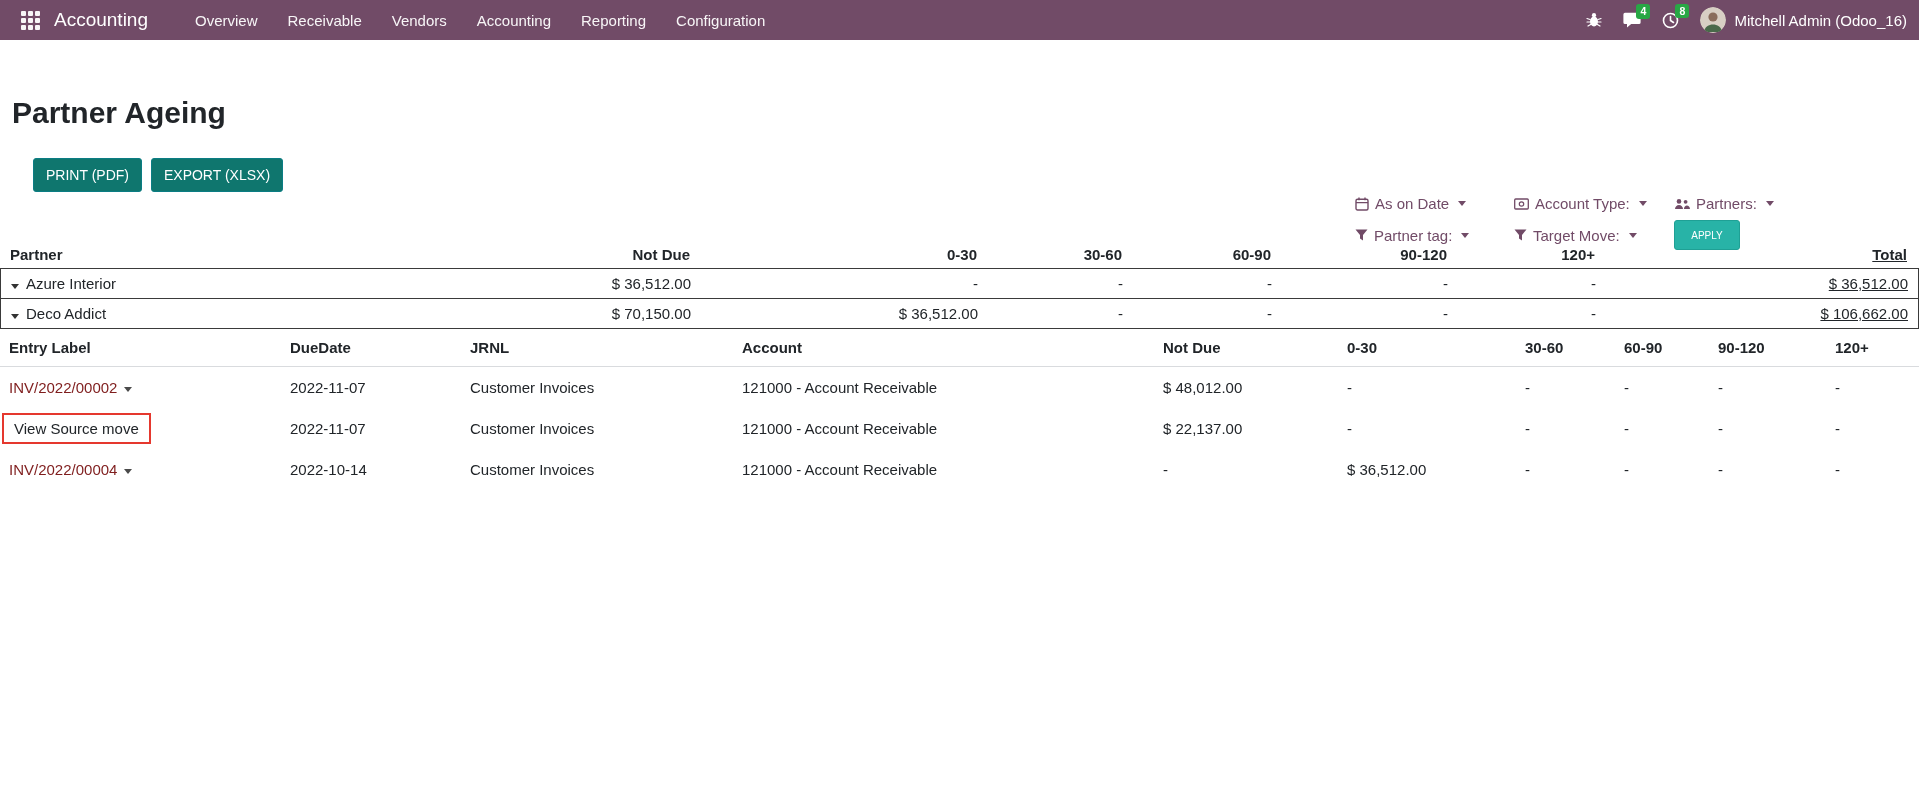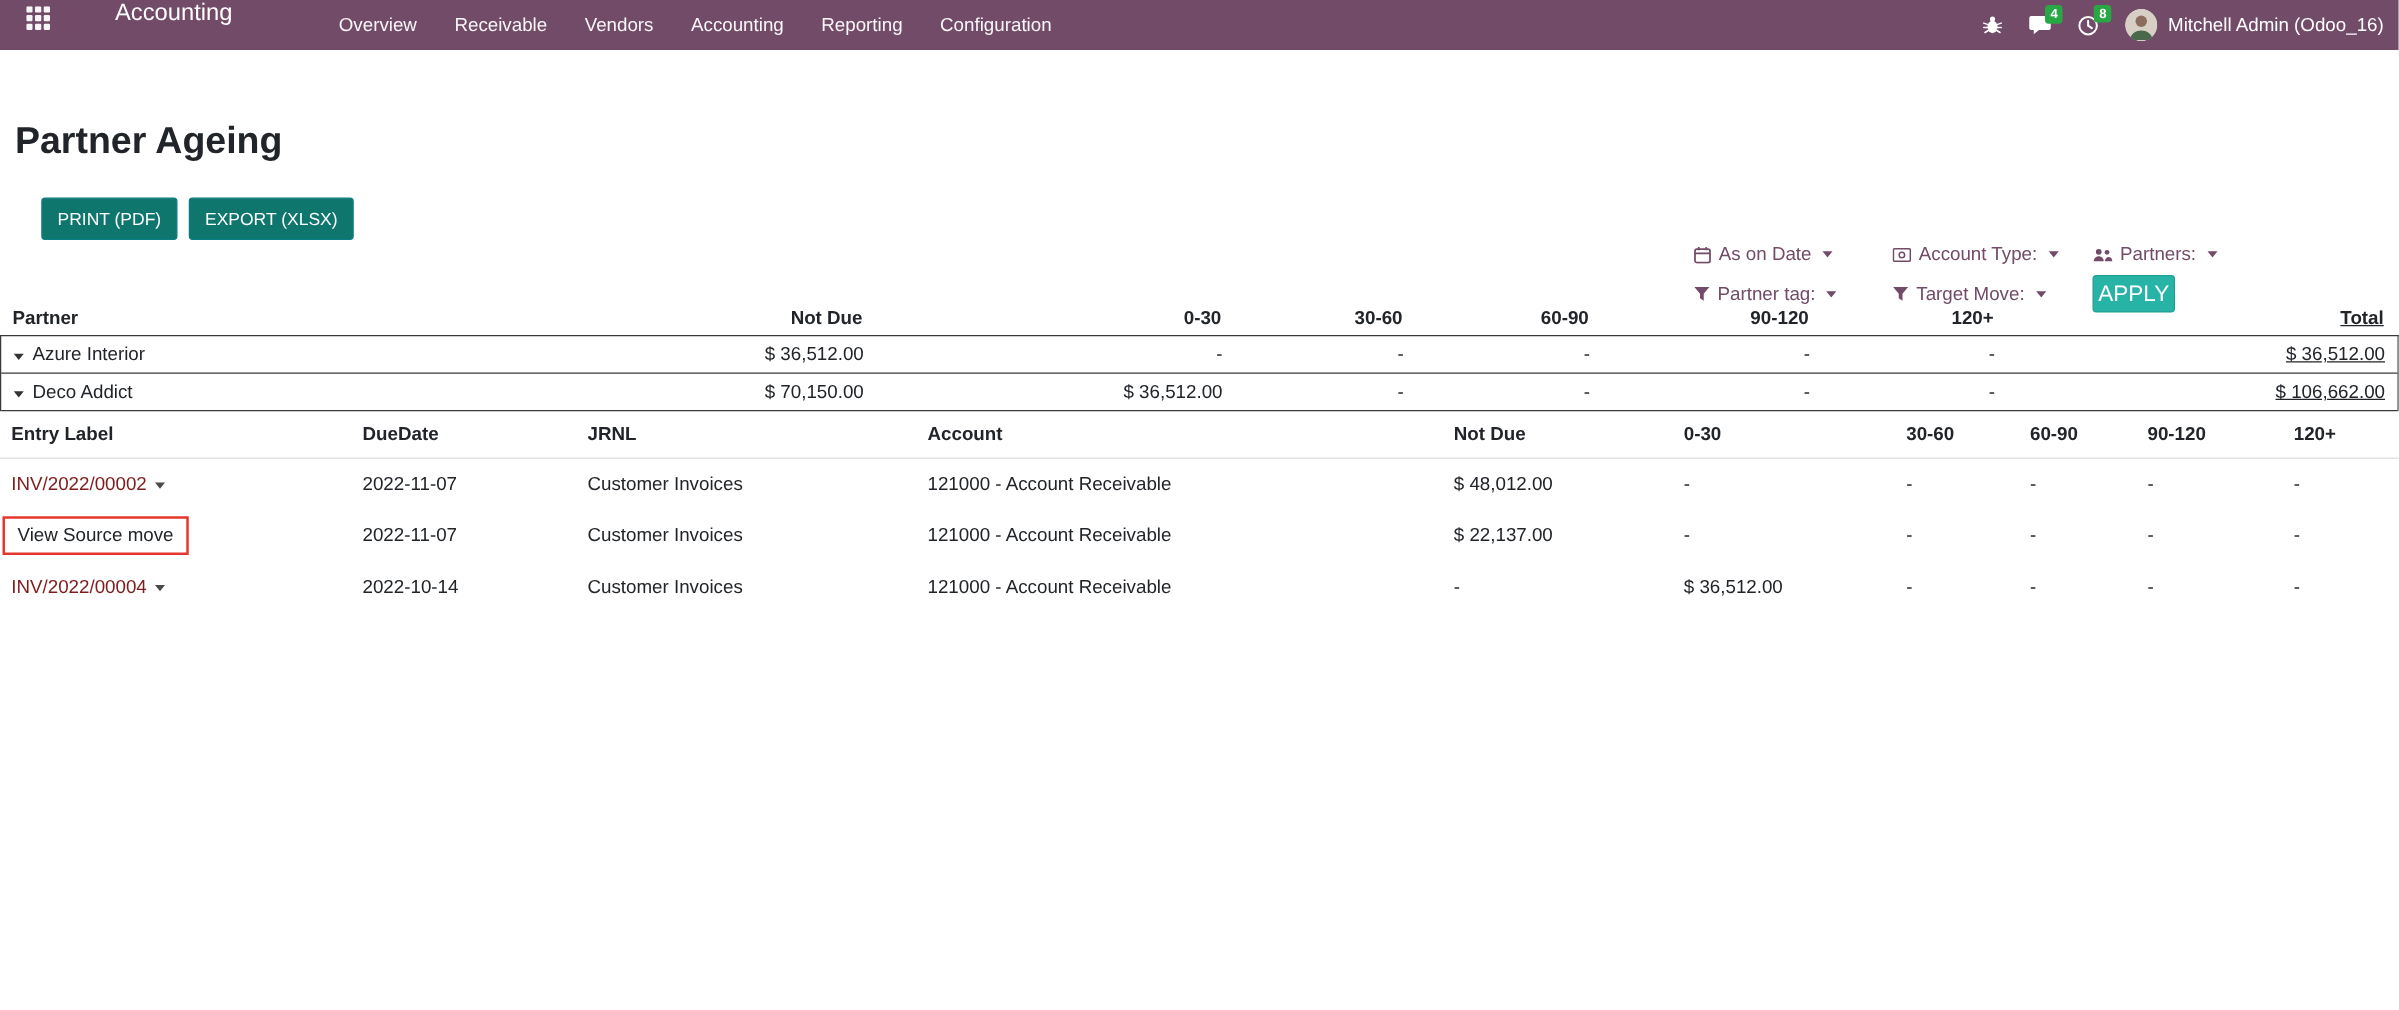--- a/index.html
+++ b/index.html
@@ -1,42 +1,42 @@
 <!DOCTYPE html>
 <html><head>
 <meta charset="utf-8">
 <style>
   * { margin:0; padding:0; box-sizing:border-box; }
   html,body { width:1919px; height:808px; }
   body { font-family:"Liberation Sans", sans-serif; background:#fff; overflow:hidden; color:#212529; }
 
   
   .topbar { height:40px; background:#714B67; display:flex; align-items:center; justify-content:space-between; padding:0 12px 0 16px; color:#fff; }
-  .tb-left { display:flex; align-items:flex-start; height:100%;gap:38px; }
+  .tb-left { display:flex; align-items:center; height:100%; }
   .apps-btn { width:28px; height:28px; display:flex; align-items:center; justify-content:center; cursor:pointer; }
   .brand { font-size:19px; margin-left:10px; margin-right:32px; font-weight:400; white-space:nowrap; cursor:pointer; }
   .menu { display:flex; align-items:stretch; height:100%; }
   .menu-item { color:rgba(255,255,255,.95); font-size:15px; padding:0 15px; display:flex; align-items:center; cursor:pointer; white-space:nowrap; }
   .tb-right { display:flex; align-items:center; gap:21px; }
   .icon-wrap { position:relative; display:flex; align-items:center; cursor:pointer; }
   .badge { position:absolute; top:-8px; left:13px; background:#28a745; color:#fff; font-size:10.5px; line-height:1; padding:2px 4px; border-radius:3px; font-weight:700; }
   .user { display:flex; align-items:center; gap:8px; font-size:15px; cursor:pointer; white-space:nowrap; }
   .avatar { width:26px; height:26px; border-radius:50%; overflow:hidden; display:block; flex:0 0 auto; }
 
   
   .content { position:relative; height:768px; background:#fff; }
   .page-title { position:absolute; top:56px; left:12px; font-size:30px; font-weight:700; color:#212529; }
   .btn-row { position:absolute; top:118px; left:33px; display:flex; gap:9px; }
   .btn { background:#0f766e; border:1px solid #0b7d84; color:#fff; font-size:14px; padding:8px 12px; border-radius:3px; cursor:pointer; font-family:inherit; white-space:nowrap; }
 
   .filters { position:absolute; top:113px; left:1355px; display:grid; grid-template-columns:159px 160px auto; row-gap:8px; align-items:center;margin-top:42px; }
   .filter { color:#714B67; font-size:15px; display:flex; align-items:center; gap:6px; cursor:pointer; white-space:nowrap; }
   .tri { width:0; height:0; border-left:4px solid transparent; border-right:4px solid transparent; border-top:5px solid currentColor; display:inline-block; }
   .filter .tri { margin-left:3px; color:#714B67; }
-  .apply-btn { background:#28b3a7; border:1px solid #1fa095; color:#fff; font-size:18px; width:66px; height:30px; border-radius:3px; cursor:pointer; font-family:inherit; justify-self:start; }
+  .apply-btn { background:#28b3a7; border:1px solid #1fa095; color:#fff; font-size:10px; width:66px; height:30px; border-radius:3px; cursor:pointer; font-family:inherit; justify-self:start; }
 
   
   .tables { position:absolute; top:200px; left:0; width:1919px; font-size:15px; }
   .srow { display:grid; grid-template-columns:460px 230px 287px 145px 149px 176px 148px 324px; align-items:center; }
   .shead { height:28px; font-weight:700; }
   .sbody { border:1px solid #3a3a3a; border-bottom:none; }
   .sdata { height:30px; border-bottom:1px solid #3a3a3a; }
   .cell.right { text-align:right; }
   .srow .cell:first-child { padding-left:10px; }
   .srow .cell:last-child { padding-right:12px;text-decoration:underline; }

